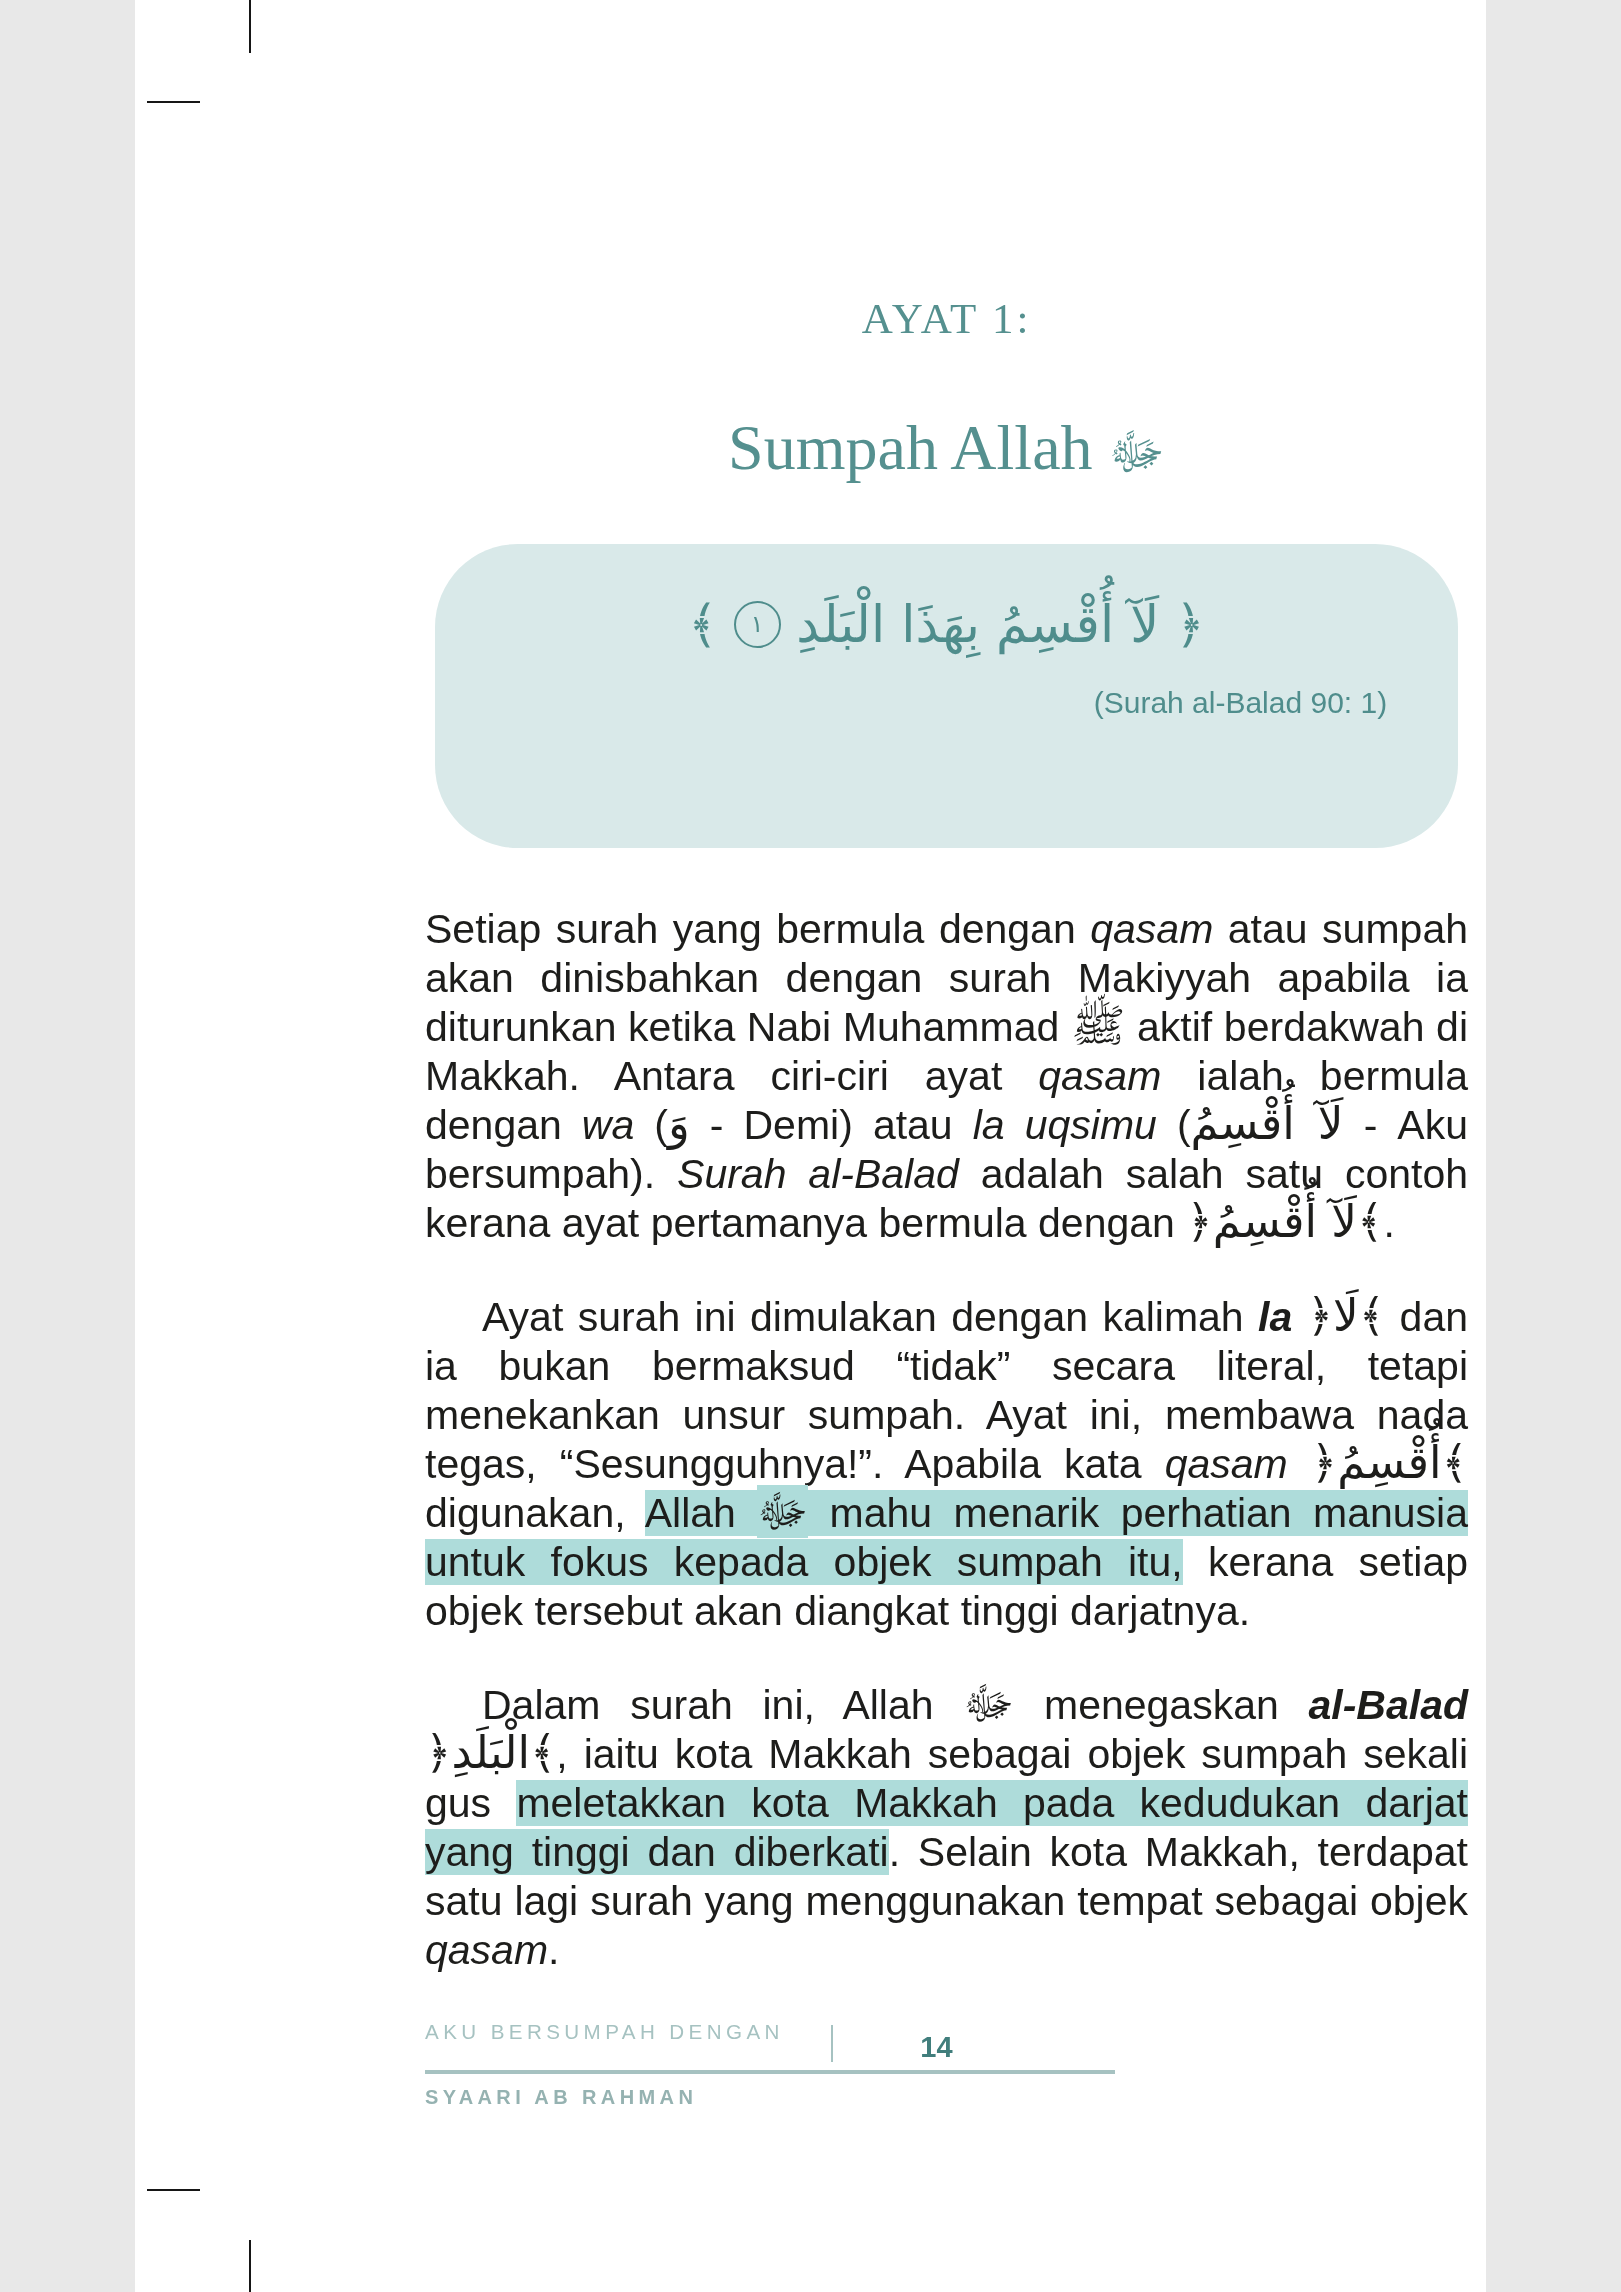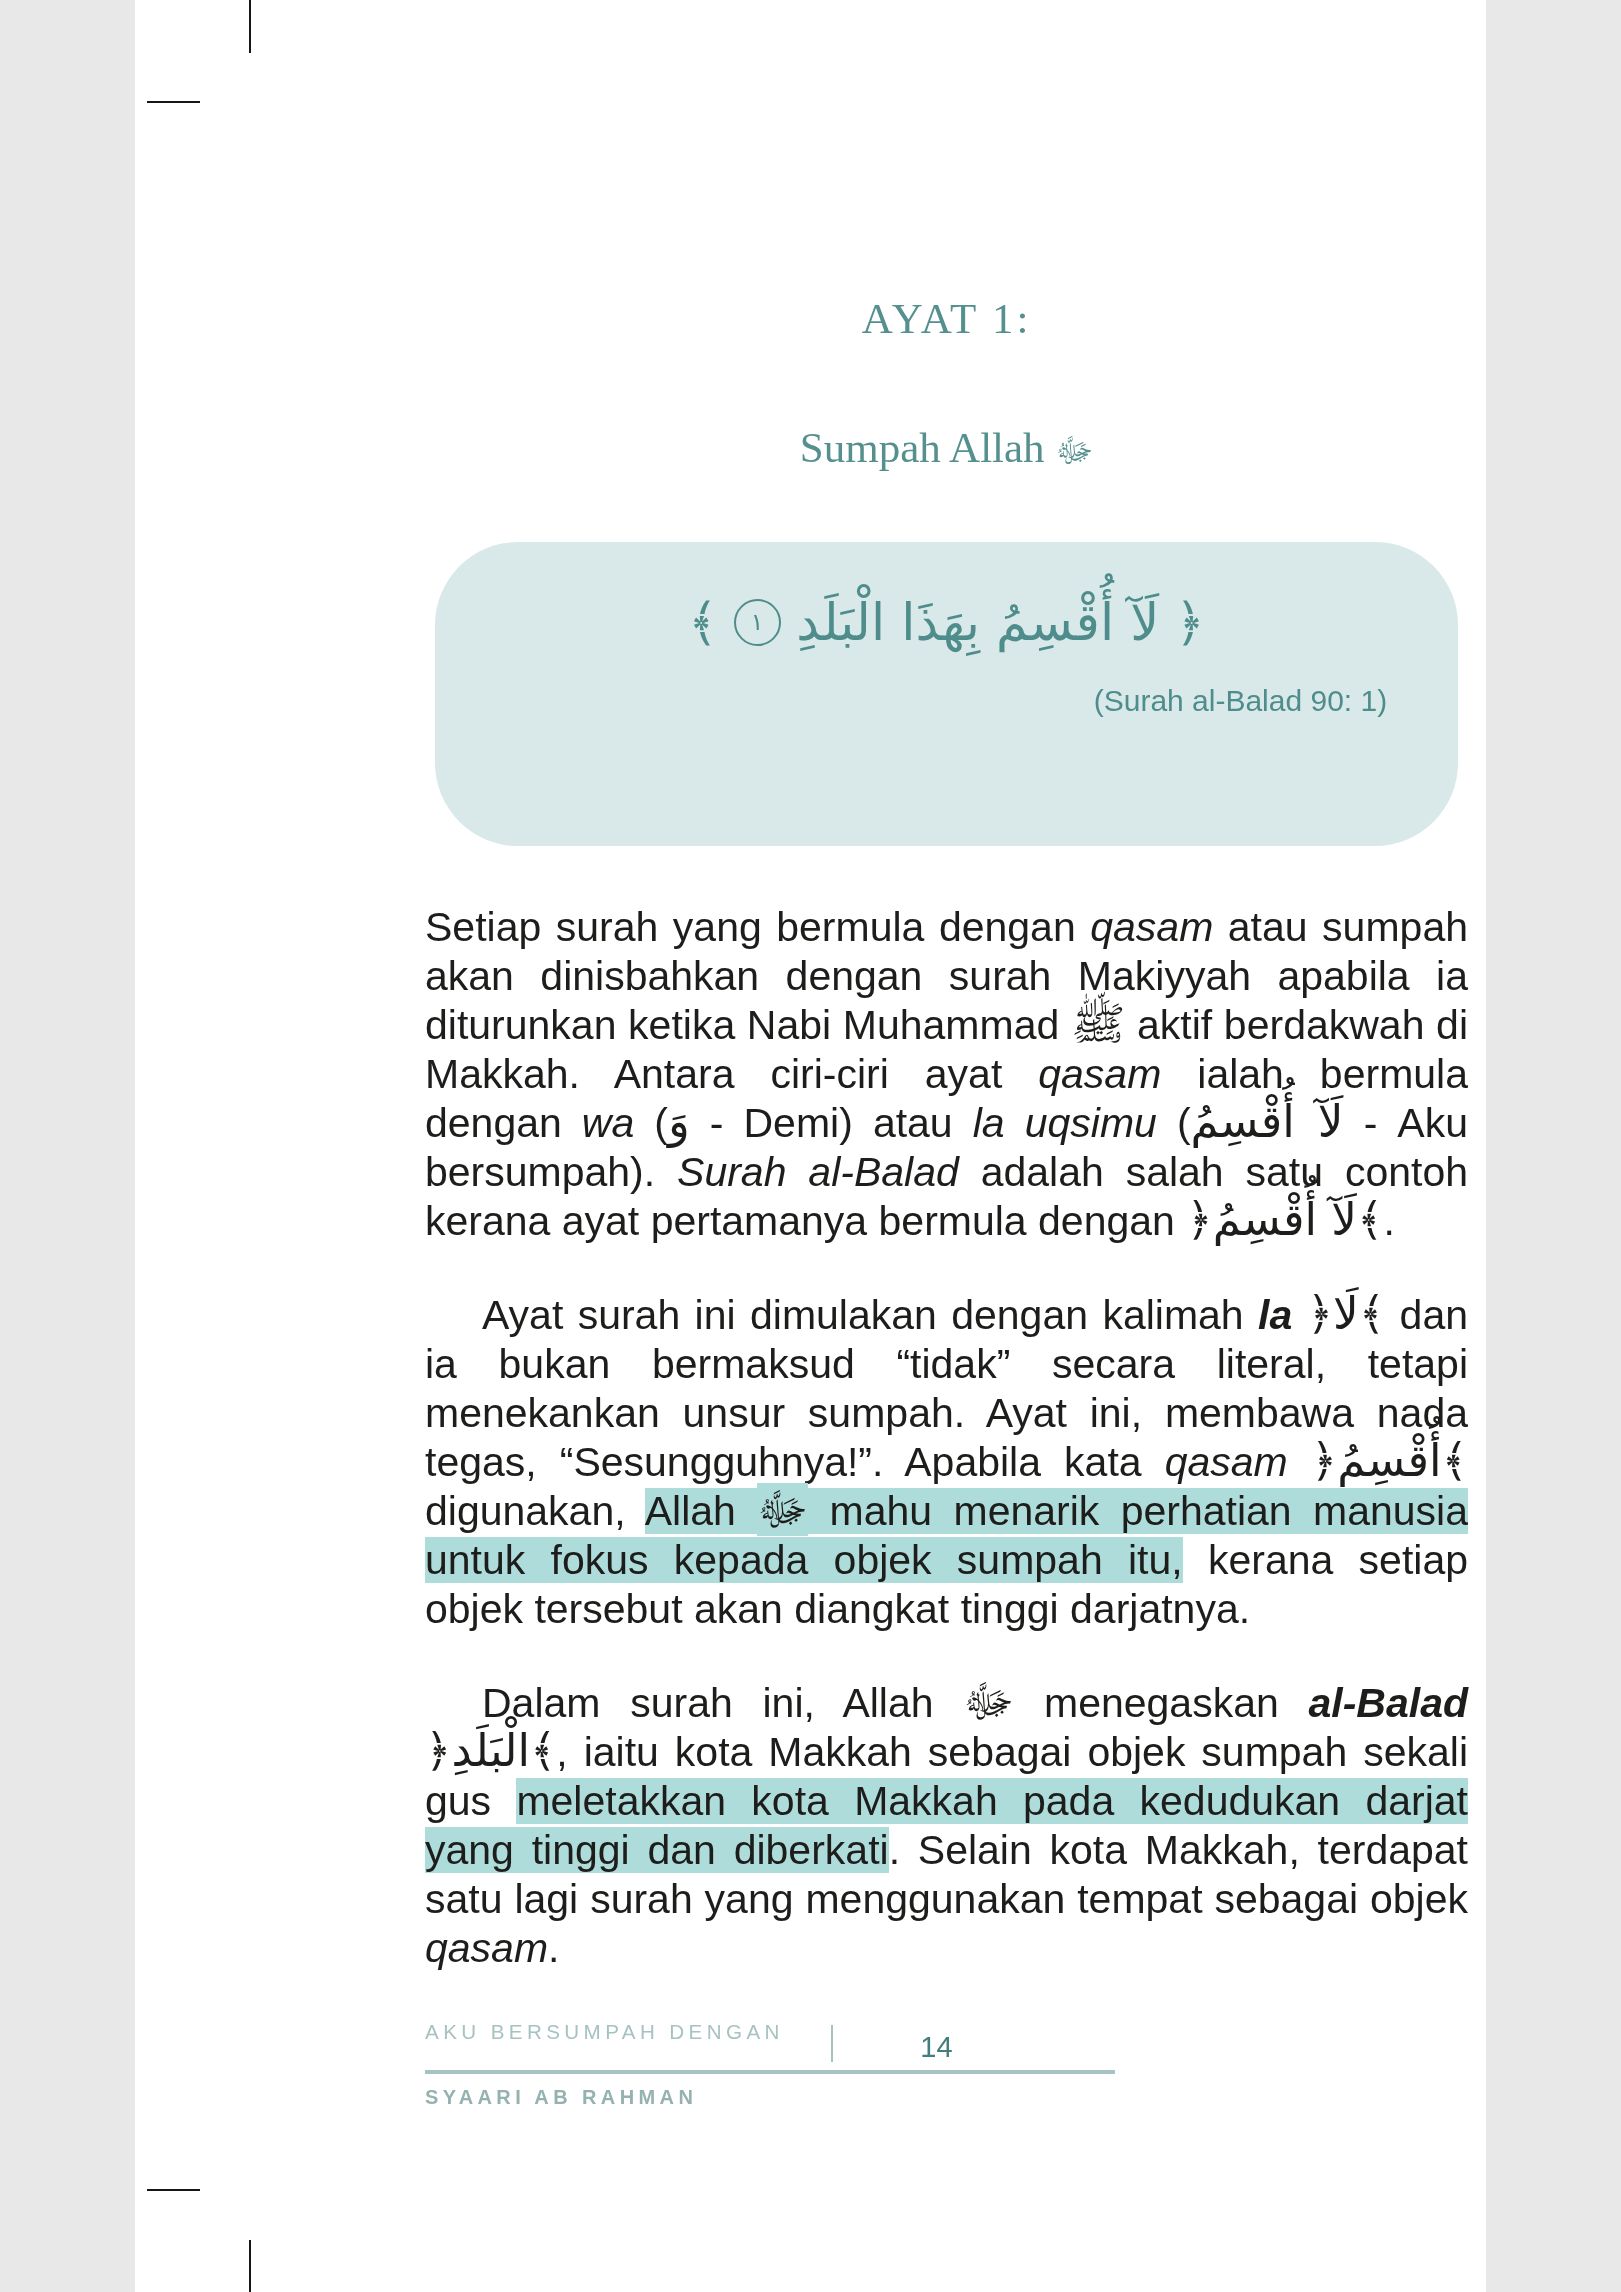--- a/index.html
+++ b/index.html
@@ -41,21 +41,21 @@
     text-align:center;
     font-family:"Liberation Serif","DejaVu Serif",serif;
     font-size:43px;
     letter-spacing:2.9px;
     color:var(--accent-teal,#55908f);
   }
   .title{
     margin:67px 0 0 0;
     text-align:center;
     font-family:"Liberation Serif","DejaVu Serif",serif;
-    font-size:43px;
+    font-size:64px;
     line-height:76px;
     font-weight:normal;
     color:var(--accent-teal,#55908f);
   }
   .title .honorific{font-size:0.78em;}
 
   .verse-box{
     margin:53px 9.8px 0 9.8px;
     height:304px;
     box-sizing:border-box;
@@ -122,21 +122,21 @@
   .f-divider{
     position:absolute;left:406px;top:7.8px;
     width:2px;height:37px;
     background:var(--footer-light,#a6c2c1);
   }
   .f-pagenum{
     position:absolute;left:443px;top:13.7px;
     width:137px;
     text-align:center;
     font-size:29px;
-    font-weight:normal;
+    font-weight:bold;
     color:var(--footer-dark,#417e7c);
   }
   .f-rule{
     position:absolute;left:0;top:53px;
     width:690px;height:3.9px;
     background:var(--footer-light,#a6c2c1);
   }
   .f-author{
     position:absolute;left:0;top:69px;
     font-size:20px;

